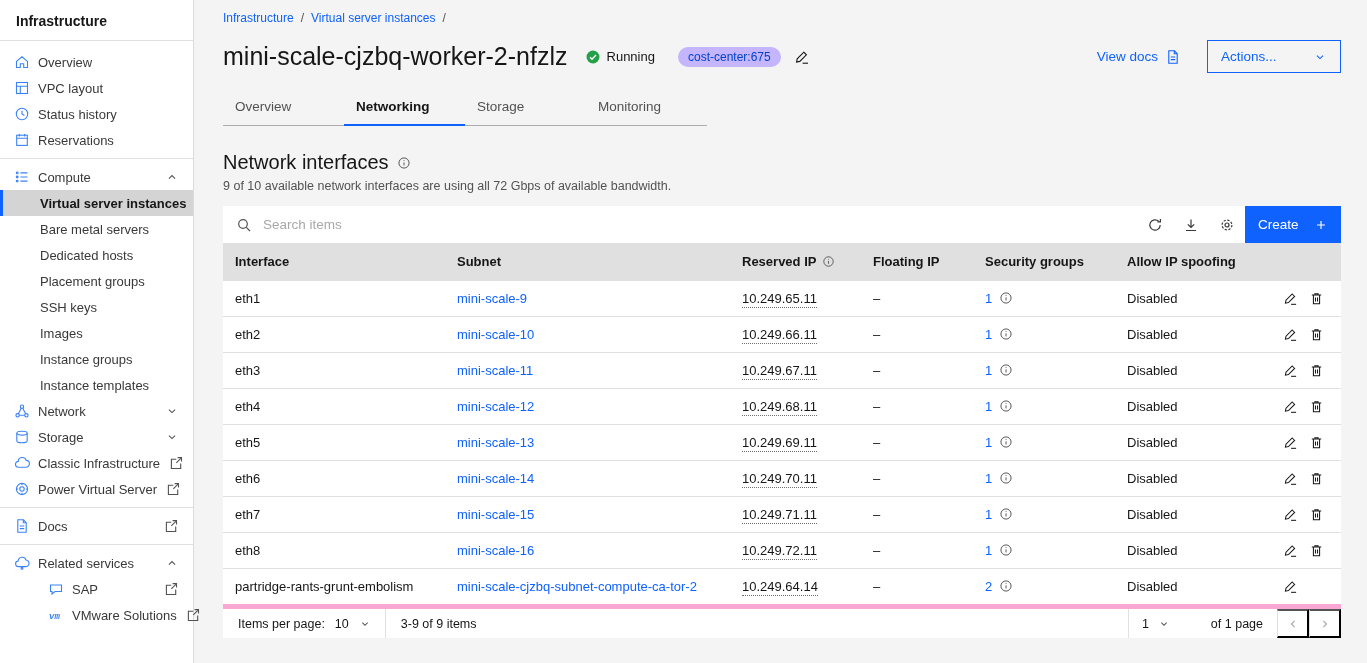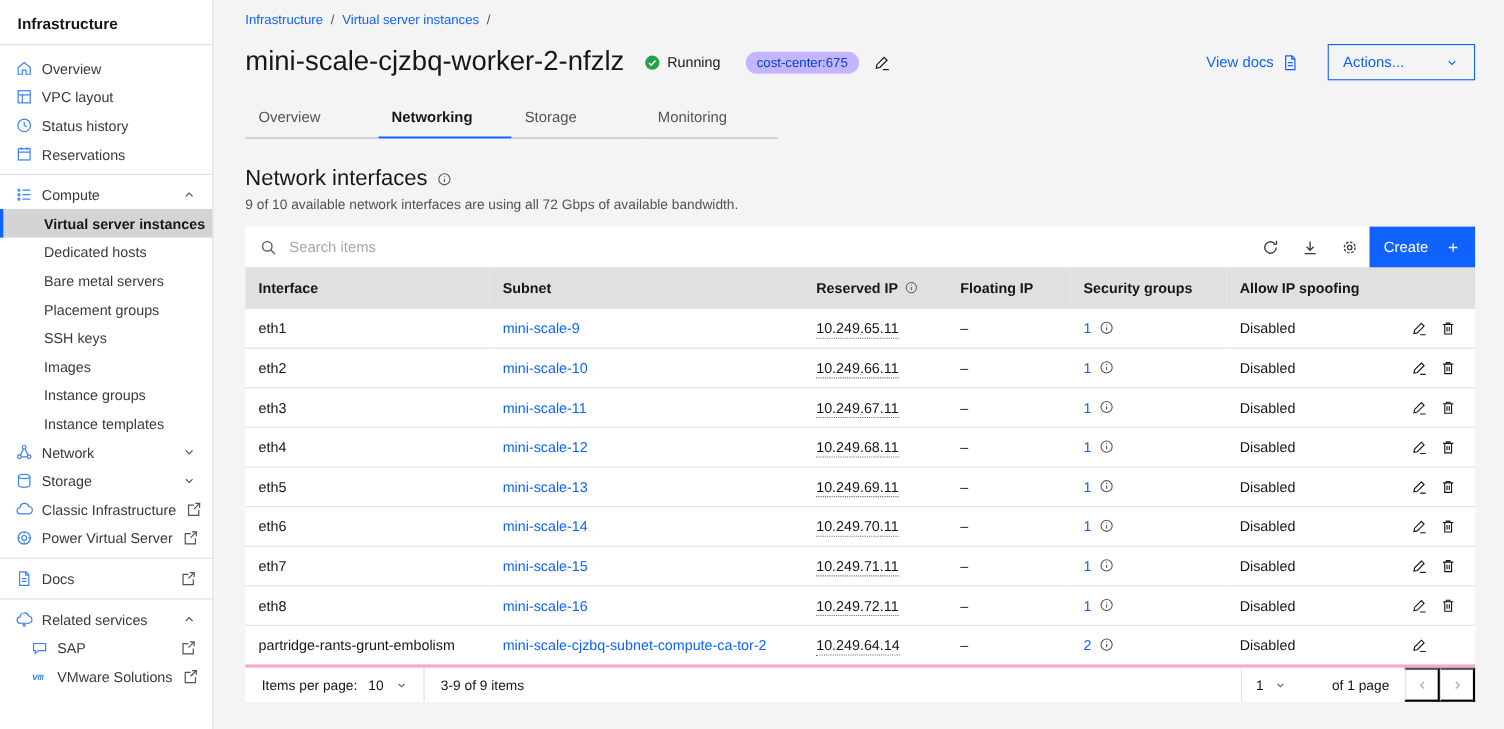--- a/index.html
+++ b/index.html
@@ -11,21 +11,21 @@
 
   
   .sidebar { width:194px; min-width:194px; background:#fff; border-right:1px solid #dcdcdc; height:663px; }
   .sidebar-title { font-size:14px; font-weight:700; padding:13px 16px 11px; border-bottom:1px solid #e0e0e0; }
   .nav { padding-top:8px; }
   .nav-item { display:flex; align-items:center; height:26px; padding:0 14px; color:#393939; gap:8px; cursor:pointer; font-size:13px; }
   .nav-icon { width:16px; height:16px; color:#3b82f6; flex:none;font-family:Liberation Mono, monospace; }
   .nav-label { white-space:nowrap; }
   .trail { margin-left:auto; color:#525252; }
   .nav-item.sub { padding-left:40px; }
-  .nav-item.sub.with-icon { padding-left:28px; }
+  .nav-item.sub.with-icon { padding-left:48px; }
   .nav-item.selected { background:#d4d4d4; border-left:3px solid #0f62fe; padding-left:37px; font-weight:700; color:#161616; }
   .nav-divider { border-top:1px solid #e0e0e0; margin:5px 0; }
 
   
   .main { flex:1; padding:0 26px 0 29px; }
   .breadcrumb { padding-top:11px; font-size:12px; display:flex; gap:7px; color:#525252; }
   .breadcrumb a { color:#0f62fe; text-decoration:none; cursor:pointer; }
 
   .title-row { margin-top:13px; display:flex; align-items:center; height:37px; }
   .page-title { font-size:25px; font-weight:400; color:#161616; }
@@ -58,21 +58,21 @@
   .th-flex { display:flex; align-items:center; gap:6px; }
   td { height:36px; border-top:1px solid #e0e0e0; padding:0 12px; color:#161616; }
   .link { color:#0f62fe; cursor:pointer; text-decoration:none; }
   .dotted { border-bottom:1px dotted #6f6f6f; padding-bottom:1px; cursor:help; }
   .sg { display:flex; align-items:center; gap:7px; }
   .info-icon { color:#525252; display:inline-flex; }
   .row-actions { display:flex; gap:11px; color:#161616; justify-content:flex-start; }
   .row-actions span { cursor:pointer; }
 
   
-  .pagination { height:34px; background:#fff; display:flex; align-items:stretch; font-size:12.5px; border-top:3px solid #f9a8d4;text-align:center; }
+  .pagination { height:34px; background:#fff; display:flex; align-items:stretch; font-size:12.5px; border-top:5px solid #f9a8d4;text-align:center; }
   .pp-group { display:flex; align-items:center; gap:10px; padding:0 14px 0 15px; cursor:pointer; }
   .pag-sep { width:1px; background:#e0e0e0; }
   .range { display:flex; align-items:center; padding-left:15px; flex:1; }
   .page-group { display:flex; align-items:center; gap:9px; padding:0 13px; cursor:pointer; }
   .page-count { display:flex; align-items:center; padding-right:14px;margin-left:28px; }
   .pg-btn { width:32px; display:flex; align-items:center; justify-content:center; color:#a8a8a8; border-left:1px solid #e0e0e0; background:none; cursor:default; }
   .chev { color:#525252; }
 </style>
 </head>
 <body>
@@ -131,24 +131,24 @@
           <span class="trail">
             <svg viewBox="0 0 16 16" width="14" height="14" fill="none" stroke="currentColor" stroke-width="1.2">
               <path d="M4.5 9.8 8 6.3l3.5 3.5"></path>
             </svg>
           </span>
         </div>
         <div class="nav-item sub selected">
           <span class="nav-label">Virtual server instances</span>
         </div>
         <div class="nav-item sub">
+          <span class="nav-label">Bare metal servers</span>
+        </div>
+        <div class="nav-item sub">
           <span class="nav-label">Dedicated hosts</span>
-        </div>
-        <div class="nav-item sub">
-          <span class="nav-label">Bare metal servers</span>
         </div>
         <div class="nav-item sub">
           <span class="nav-label">Placement groups</span>
         </div>
         <div class="nav-item sub">
           <span class="nav-label">SSH keys</span>
         </div>
         <div class="nav-item sub">
           <span class="nav-label">Images</span>
         </div>

